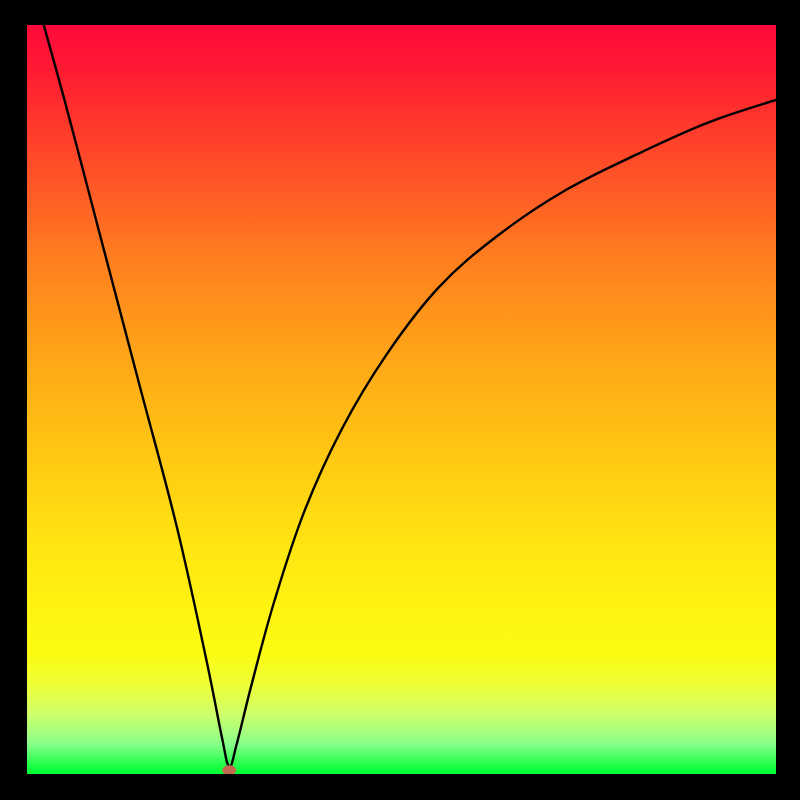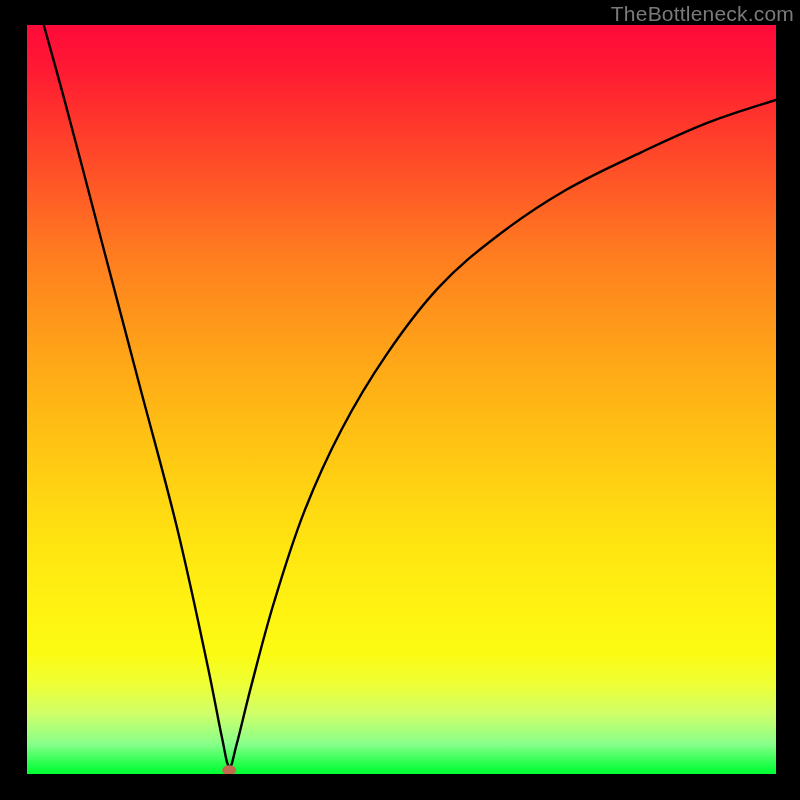--- a/index.html
+++ b/index.html
@@ -82,15 +82,14 @@
 <div class="frame">
 
   <div class="plot-area">
     <div class="gradient-bg"></div>
     <svg class="curve-svg" viewBox="0 0 749 749" preserveAspectRatio="none">
       <path id="curve-path" class="curve-path" d="M 0.00 -59.92 C 6.74 -35.65, 23.97 25.02, 37.45 74.90 C 50.93 124.78, 61.42 165.98, 74.90 217.21 C 88.38 268.44, 98.87 308.29, 112.35 359.52 C 125.83 410.75, 137.67 451.95, 149.80 501.83 C 161.93 551.71, 171.67 598.90, 179.76 636.65 C 187.85 674.40, 190.70 692.68, 194.74 711.55 C 198.78 730.42, 199.53 740.16, 202.23 741.51 C 204.93 742.86, 205.68 733.87, 209.72 719.04 C 213.76 704.21, 217.96 684.74, 224.70 659.12 C 231.44 633.50, 237.73 607.74, 247.17 576.73 C 256.61 545.72, 265.00 517.86, 277.13 486.85 C 289.26 455.84, 299.75 432.77, 314.58 404.46 C 329.41 376.15, 341.99 355.18, 359.52 329.56 C 377.05 303.94, 391.73 283.72, 411.95 262.15 C 432.17 240.58, 448.95 227.25, 471.87 209.72 C 494.79 192.19, 513.66 179.61, 539.28 164.78 C 564.90 149.95, 588.56 139.46, 614.18 127.33 C 639.80 115.20, 657.32 106.81, 681.59 97.37 C 705.86 87.93, 736.87 78.94, 749.00 74.90"></path>
       <ellipse id="min-marker" class="min-marker" cx="202.23" cy="745.25" rx="7" ry="5" fill="#c26a4f"></ellipse>
     </svg>
   </div>
 
-  <div class="watermark">TheBottleneck.com</div>
 
 </div>
 
 </body></html>

